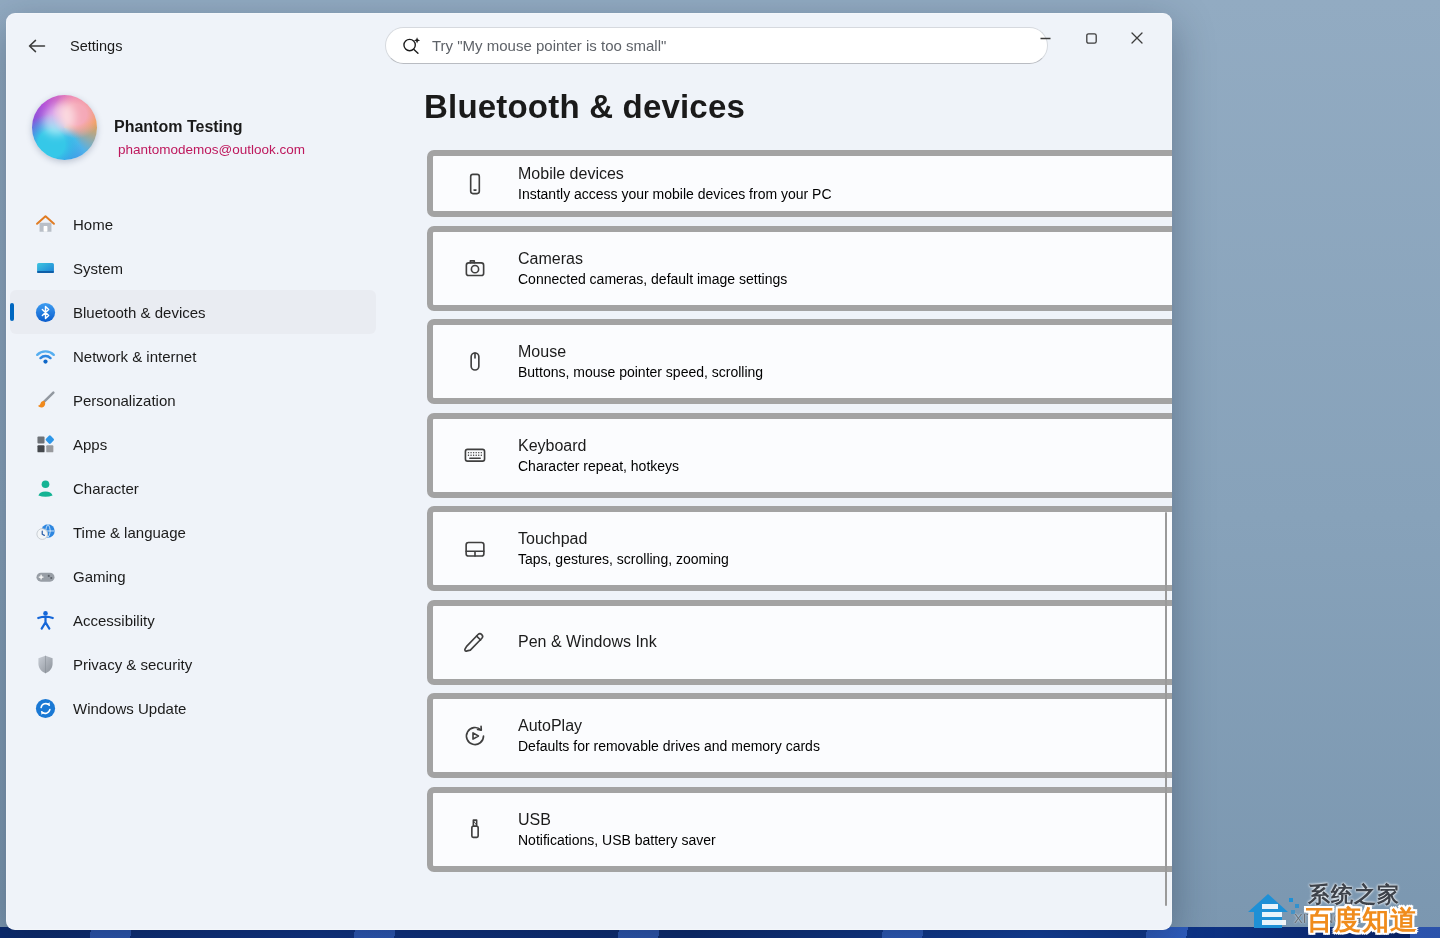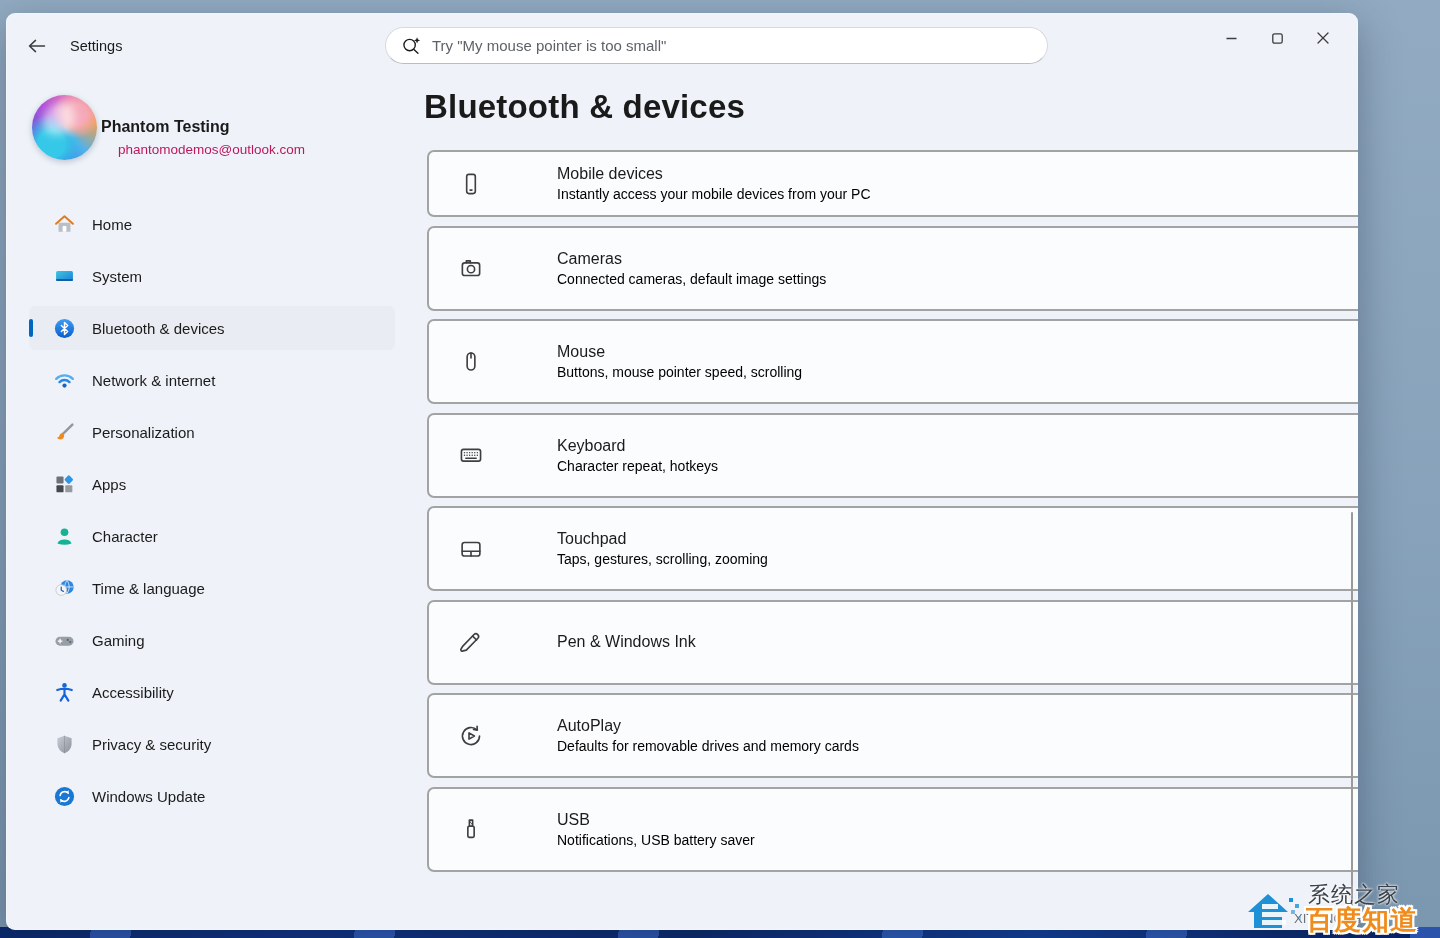--- a/index.html
+++ b/index.html
@@ -12,21 +12,21 @@
   
   .desktop-strip {
     position:absolute; left:0; right:0; bottom:0; height:11px;
     background:
       repeating-linear-gradient(100deg,
         rgba(70,120,230,0) 0 90px, rgba(72,125,235,.55) 90px 130px,
         rgba(20,50,140,0) 130px 260px),
       linear-gradient(90deg,#0a2a6e 0%,#0d3388 22%,#0a2a70 48%,#1040a0 72%,#081f5c 100%);
   }
   .window {
-    position:absolute; left:6px; top:13px; width:1352px; height:917px;
+    position:absolute; left:6px; top:13px; width:1166px; height:917px;
     background:#eff3f9; border-radius:9px;
     box-shadow:0 12px 40px rgba(20,30,50,.35), 0 0 0 1px rgba(255,255,255,.25) inset;
     overflow:hidden;
   }
   
   .back-btn { position:absolute; left:16px; top:19px; width:30px; height:28px;
     display:flex; align-items:center; justify-content:center; border-radius:5px; cursor:pointer; }
   .app-title { position:absolute; left:64px; top:25px; font-size:14.5px; color:#1b1b1b; }
   .search-box {
     position:absolute; left:379px; top:14px; width:663px; height:37px;
@@ -45,55 +45,55 @@
   .avatar {
     position:absolute; left:26px; top:82px; width:65px; height:65px; border-radius:50%;
     background:
       radial-gradient(circle at 68% 30%, #f5a9b8 0 16%, rgba(245,169,184,0) 38%),
       radial-gradient(circle at 30% 75%, #35c8e8 0 20%, rgba(53,200,232,0) 45%),
       conic-gradient(from 200deg at 50% 50%, #2f6fe4, #6f52dd, #b44fd6, #ee7fae, #f0a050, #4fb2ea, #2f6fe4);
     box-shadow:0 2px 6px rgba(30,50,90,.25);
   }
   .avatar::after { content:""; position:absolute; left:16%; top:14%; width:52%; height:46%;
     background:rgba(255,255,255,.55); border-radius:60% 40% 55% 45%; filter:blur(4px); transform:rotate(-20deg); }
-  .profile-name { position:absolute; left:95px; top:105px; font-size:16px; font-weight:700; color:#1a1a1a; }
+  .profile-name { position:absolute; left:108px; top:105px; font-size:16px; font-weight:700; color:#1a1a1a; }
   .profile-email { position:absolute; left:112px; top:129px; font-size:13.5px; color:#be185d; }
-  .nav { position:absolute; left:23px; top:189px; width:366px; display:flex; flex-direction:column; gap:8px; }
+  .nav { position:absolute; left:4px; top:189px; width:366px; display:flex; flex-direction:column; gap:0; }
   .nav-item {
     position:relative; height:44px; border-radius:6px; display:flex; align-items:center;
     padding-left:24px; cursor:pointer;
   }
   .nav-item .nicon { width:23px; height:23px; display:flex; align-items:center; justify-content:center; }
   .nav-item .nlabel { margin-left:16px; font-size:15px; color:#1b1b1b; }
   .nav-item.selected { background:#e9ecf2; }
   .nav-item.selected::before {
     content:""; position:absolute; left:0; top:13px; width:3.5px; height:18px;
     background:#0067c0; border-radius:2px;
   }
   
   .page-title { position:absolute; left:418px; top:75px; font-size:33px; font-weight:700; color:#1a1a1a; letter-spacing:.2px; }
   .cards { position:absolute; left:421px; top:137px; width:968px; }
   .card {
     position:relative; height:85px; margin-bottom:8.5px;
-    background:#fbfcfe; border:2px solid #a3a3a3; border-radius:7px;
-    display:flex; align-items:center; cursor:pointer;gap:43px;
+    background:#fbfcfe; border:6px solid #a3a3a3; border-radius:7px;
+    display:flex; align-items:center; cursor:pointer;
   }
   .card.clipped { height:67px; }
   .card .cicon { width:30px; height:30px; margin-left:27px; display:flex; align-items:center; justify-content:center; }
   .card .ctext { margin-left:28px; display:flex; flex-direction:column; gap:3px; }
   .card .ctitle { font-size:16px; color:#1b1b1b; }
   .card .csub { font-size:14px; color:#000000; }
   .card .chev { position:absolute; right:22px; top:50%; transform:translateY(-50%); }
   
   .scrollbar { position:absolute; right:5px; top:499px; width:2.5px; height:394px; background:#9a9a9a; border-radius:2px; cursor:pointer; }
   
   .watermark { position:absolute; right:4px; bottom:0; width:200px; height:60px; pointer-events:none; }
   .wm-logo { position:absolute; left:6px; top:8px; }
   .wm-site {
-    position:absolute; left:72px; top:2px; font-size:22px; font-weight:400; color:#3d424a;
+    position:absolute; left:72px; top:2px; font-size:22px; font-weight:700; color:#3d424a;
     text-shadow:0 0 2px #fff,0 0 3px #fff; letter-spacing:1px; white-space:nowrap;
   }
   .wm-sub { position:absolute; left:58px; top:33px; font-size:13px; color:#6a6f76; text-shadow:0 0 2px #fff; }
   .wm-overlay {
     position:absolute; left:70px; top:24px; font-size:27px; font-weight:700; color:#f08c1c;
     text-shadow:-2px -2px 0 #fff,2px -2px 0 #fff,-2px 2px 0 #fff,2px 2px 0 #fff,0 2px 0 #fff,0 -2px 0 #fff,2px 0 0 #fff,-2px 0 0 #fff;
     white-space:nowrap; letter-spacing:1px;
   }
 </style>
 </head>

